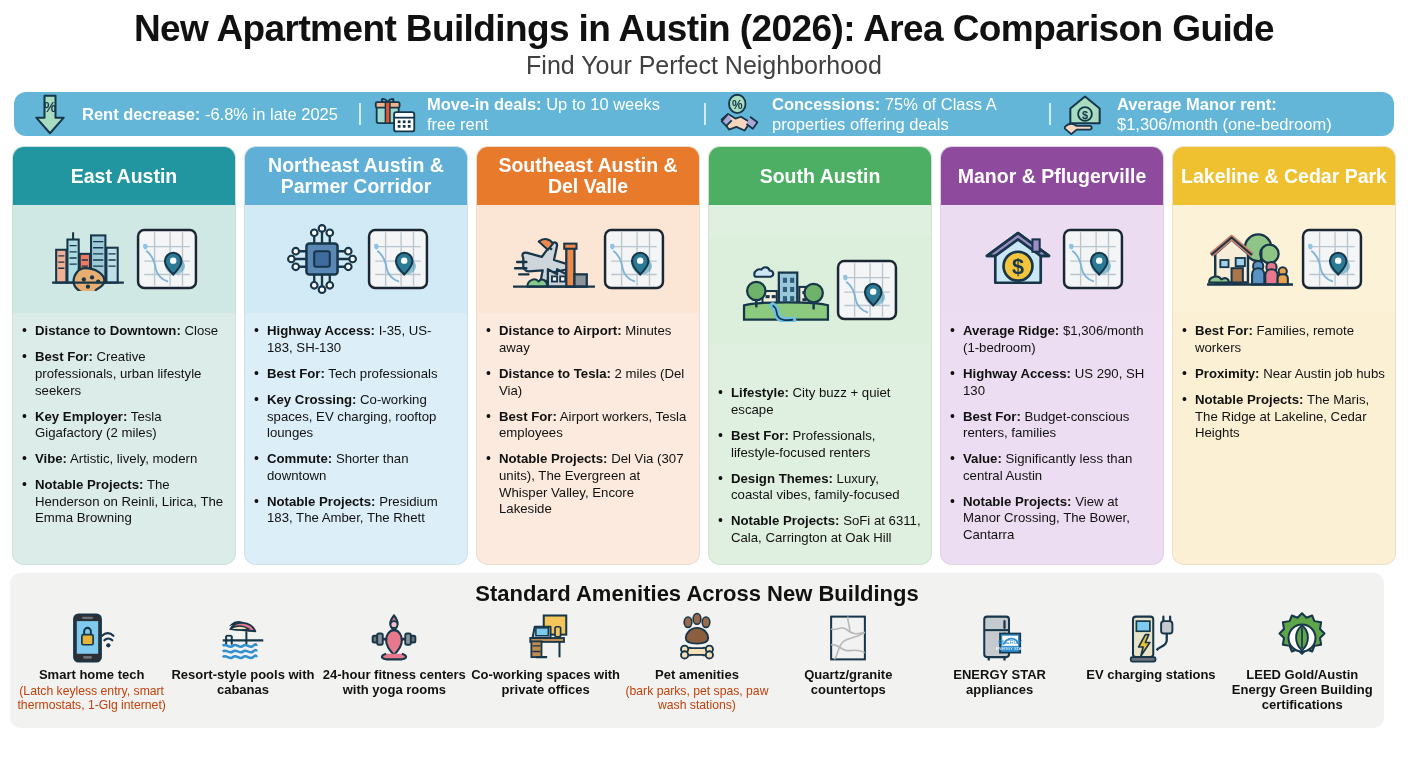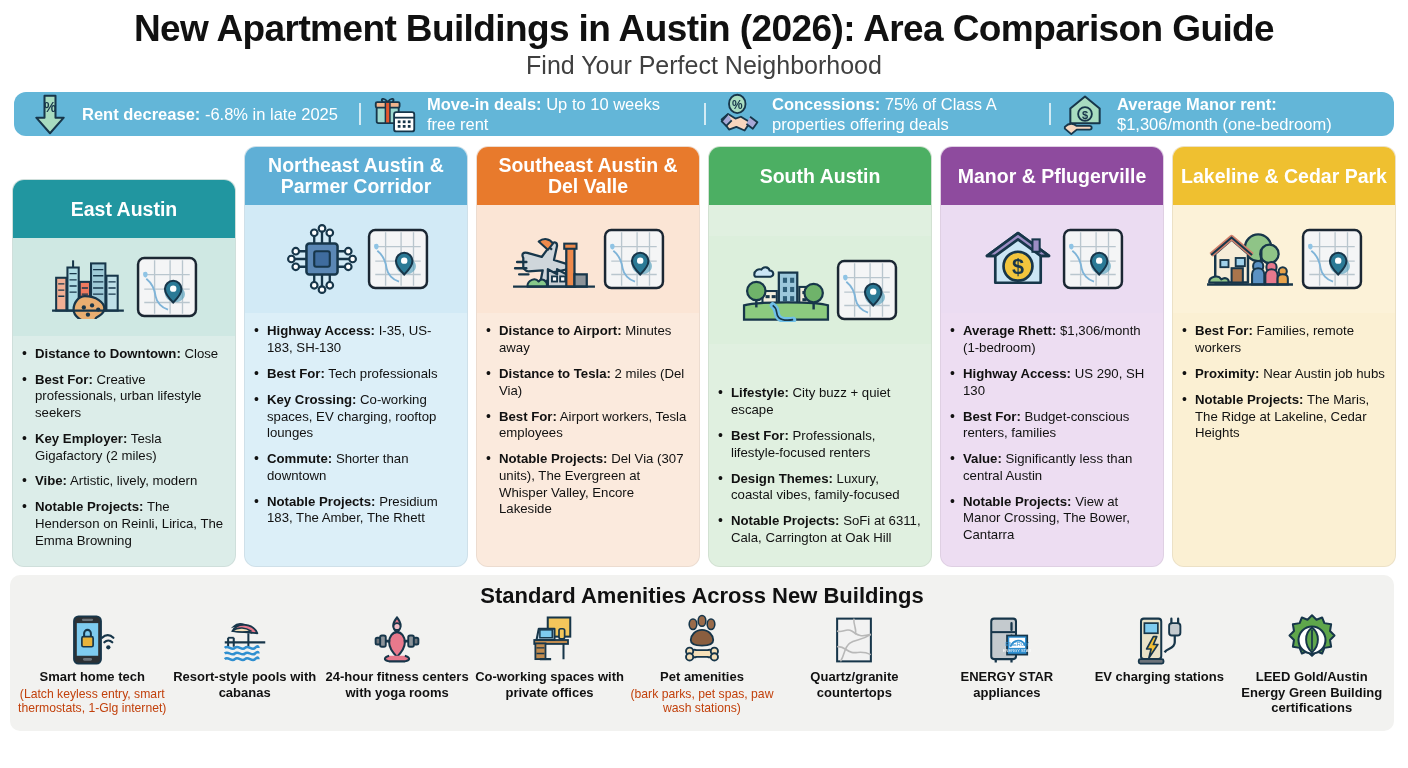--- a/index.html
+++ b/index.html
@@ -60,21 +60,21 @@
     position: relative; padding-left: 14px; margin-bottom: 9px;
     font-size: 13.2px; line-height: 1.27; color: #111;
   }
   .card-body li::before {
     content: "\2022"; position: absolute; left: 1px; top: -1px; font-size: 14px; color: #111;
   }
   .card-body li b { font-weight: 700; }
 
   
   .amenities {
-    margin: 8px 14px 6px 10px; background: #F2F2F0; border-radius: 10px;
+    margin: 8px 24px 6px 10px; background: #F2F2F0; border-radius: 10px;
     flex: 1; padding: 6px 6px 16px; display: flex; flex-direction: column;
   }
   .amen-title { text-align: center; font-size: 22px; font-weight: 700; color: #111; padding: 2px 0 4px; }
   .amen-row { display: flex; flex: 1; align-items: flex-start; }
   .amen { flex: 1; min-width: 0; display: flex; flex-direction: column; align-items: center; gap: 2px; }
   .amen-icon { width: 54px; height: 54px; display: block; }
   .amen-label { text-align: center; font-size: 13px; font-weight: 700; color: #111; line-height: 1.16; }
   .amen-note { text-align: center; font-size: 12.2px; font-weight: 400; color: #c2410c; line-height: 1.16; }
 </style>
 </head>
@@ -129,21 +129,21 @@
             <path d="M24 5L8 18v16h32V18z" fill="#A8DCC0" stroke="#17364a" stroke-width="2.2" stroke-linejoin="round"></path>
             <circle cx="24" cy="24" r="7.5" fill="#A8DCC0" stroke="#17364a" stroke-width="2"></circle>
             <text x="24" y="29" font-family="Liberation Sans, sans-serif" font-size="12" font-weight="700" fill="#17364a" text-anchor="middle">$</text>
             <path d="M2 38c4-4 9-4 13-1h14c3 0 3 4 0 4H15l-6 5-7-6z" fill="#F6D6BE" stroke="#17364a" stroke-width="2" stroke-linejoin="round"></path>
           </svg></span>
         <span class="stat-text"><b>Average Manor rent:</b> <span>$1,306/month (one-bedroom)</span></span>
       </div>
     </div>
 
   <div class="cards" id="cards">
-      <div class="card" style="background: rgb(220, 237, 233); margin-top: 33px;">
+      <div class="card" style="background: rgb(220, 237, 233);">
         <div class="card-head" style="background:#2196A0">
           <span>East Austin</span>
         </div>
         <div class="card-art" style="background:#CFE8E3">
           <span>
             <svg viewBox="0 0 78 62" width="80" height="64">
               <rect x="6" y="22" width="10" height="32" fill="#F1AF94" stroke="#17364a" stroke-width="2"></rect>
               <rect x="17" y="12" width="11" height="42" fill="#AEDCE4" stroke="#17364a" stroke-width="2"></rect>
               <path d="M22.5 12V5" stroke="#17364a" stroke-width="2"></path>
               <rect x="29" y="26" width="10" height="28" fill="#EE7A5F" stroke="#17364a" stroke-width="2"></rect>
@@ -374,21 +374,21 @@
               <path d="M10 22c5 4 8 10 9 17 1 6 6 11 12 13" stroke="#7FB4D8" stroke-width="1.8" fill="none"></path>
               <path d="M7 16c3-2 5 0 4 3s-5 2-4-3z" fill="#8FC4E5"></path>
               <path d="M30 30c6-3 12-1 16 3 3 4 1 9-4 11-6 2-13-1-14-7-1-4 0-6 2-7z" fill="#4E9CB9" fill-opacity=".62"></path>
               <path d="M36 24c4.4 0 8 3.5 8 7.8 0 5.6-8 13.2-8 13.2s-8-7.6-8-13.2c0-4.3 3.6-7.8 8-7.8z" fill="#2B7A96" stroke="#17364a" stroke-width="2"></path>
               <circle cx="36" cy="31.6" r="3.1" fill="#ffffff"></circle>
             </svg>
           </span>
         </div>
         <div class="card-body">
           <ul>
-            <li><b>Average Rhett:</b> <span>$1,306/month (1-bedroom)</span></li>
+            <li><b>Average Ridge:</b> <span>$1,306/month (1-bedroom)</span></li>
             <li><b>Highway Access:</b> <span>US 290, SH 130</span></li>
             <li><b>Best For:</b> <span>Budget-conscious renters, families</span></li>
             <li><b>Value:</b> <span>Significantly less than central Austin</span></li>
             <li><b>Notable Projects:</b> <span>View at Manor Crossing, The Bower, Cantarra</span></li>
           </ul>
         </div>
       </div>
       <div class="card" style="background: rgb(251, 240, 211);">
         <div class="card-head" style="background:#EFC030">
           <span>Lakeline &amp; Cedar Park</span>

